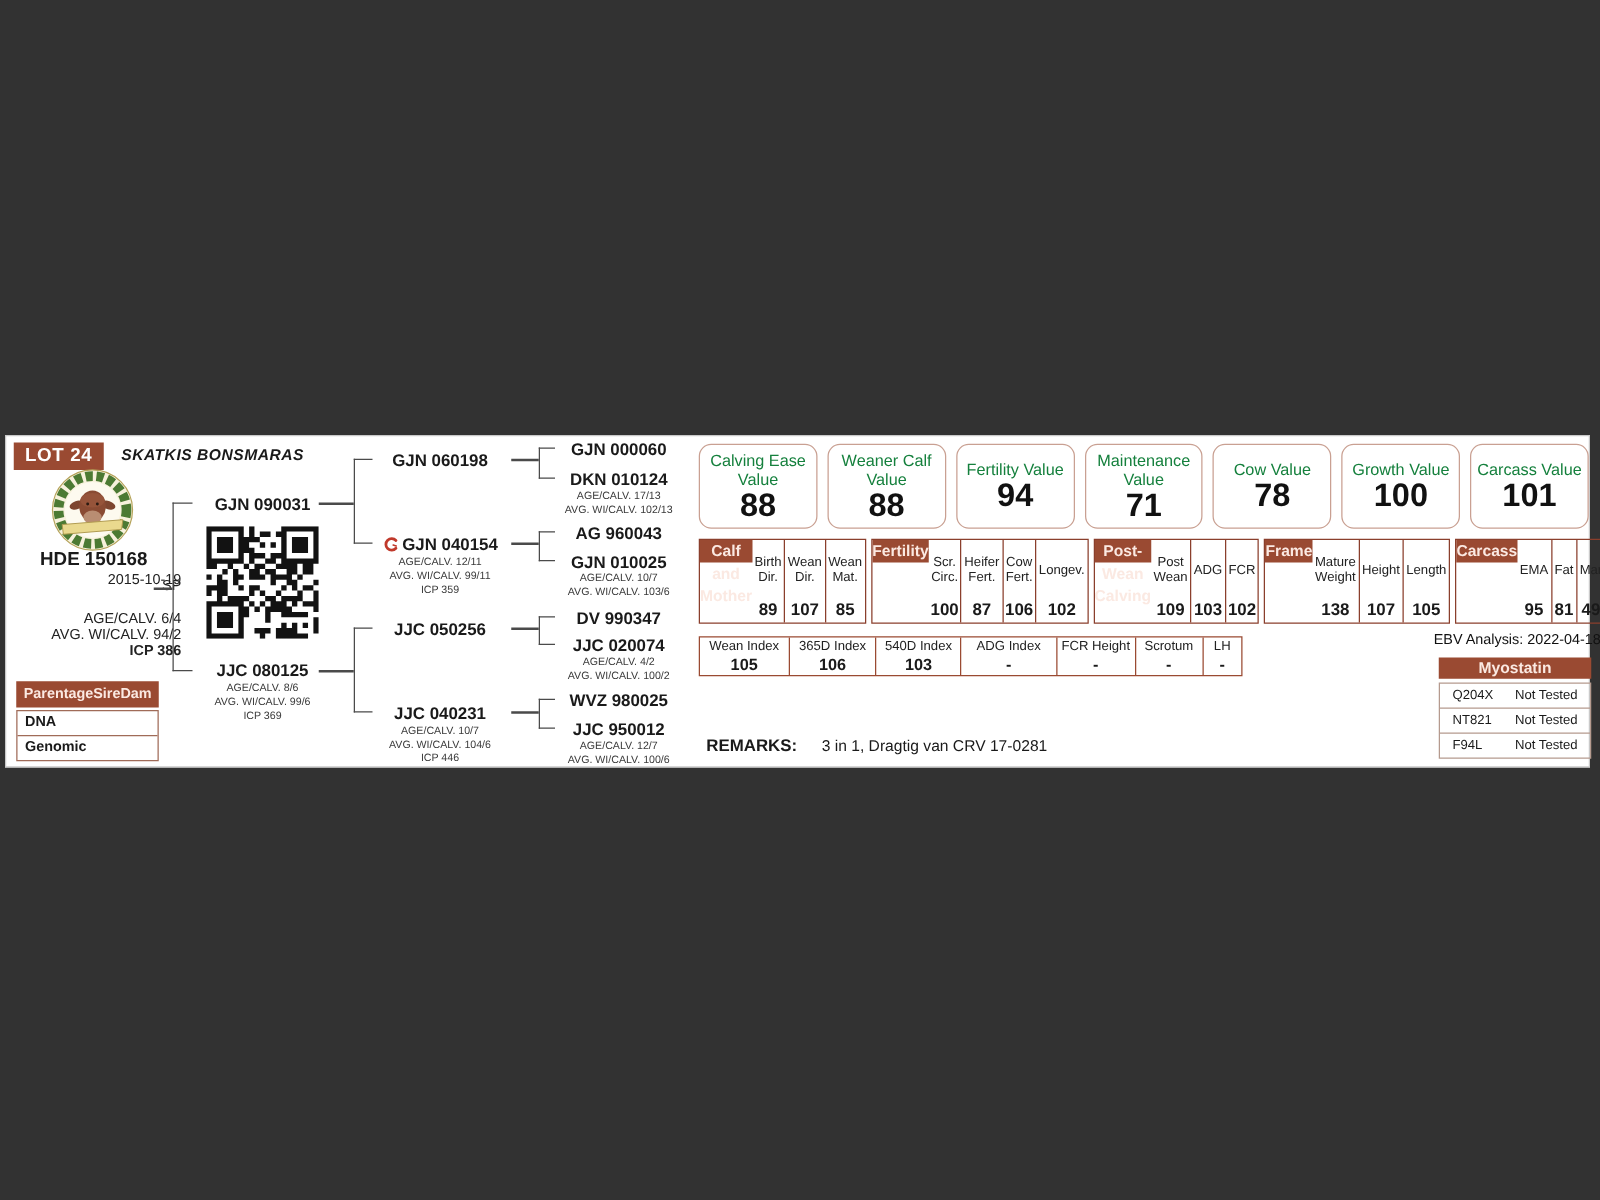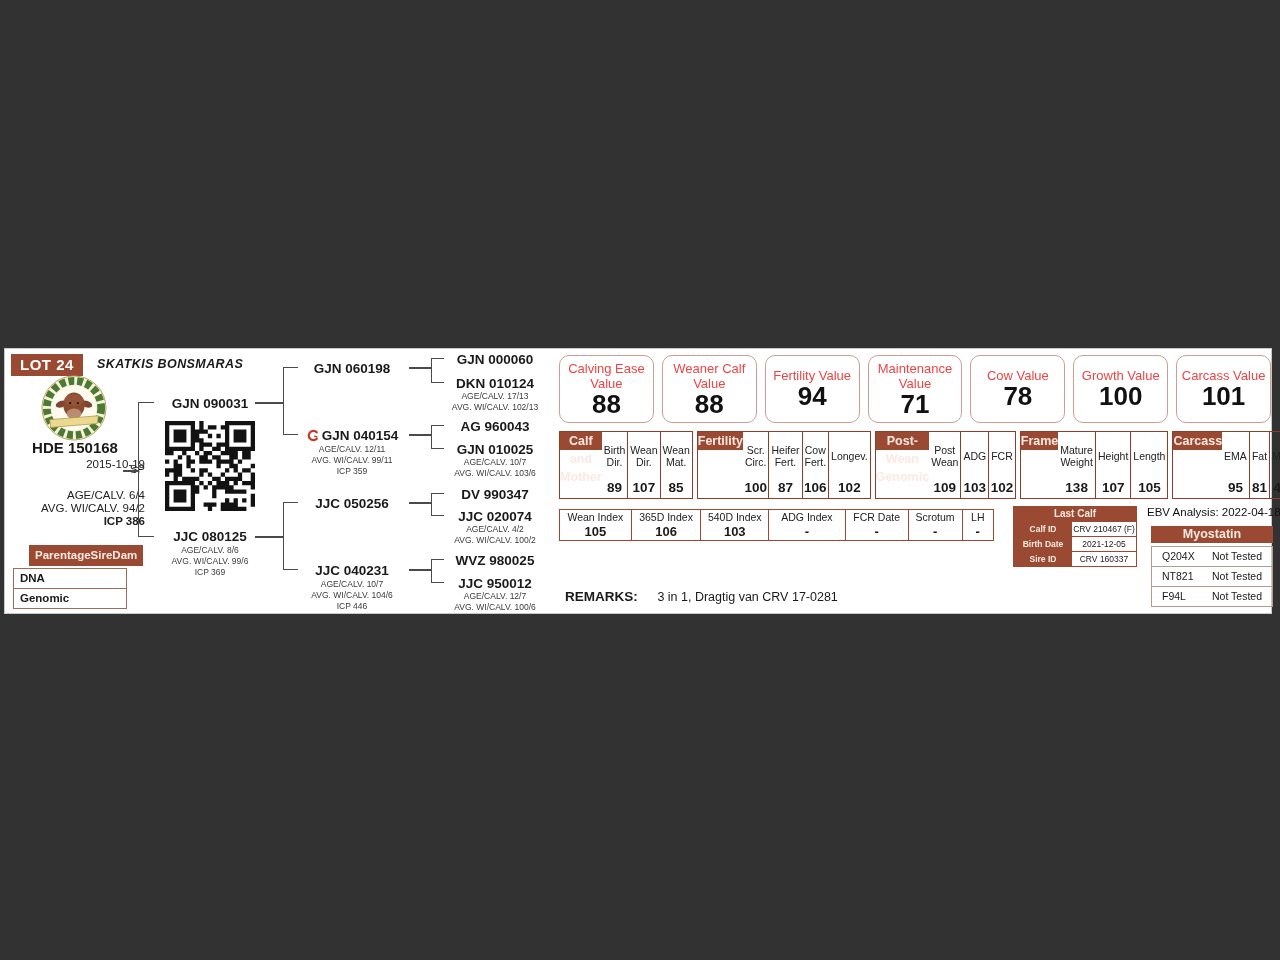--- a/index.html
+++ b/index.html
@@ -11,39 +11,39 @@
 
   
   .lot-badge{position:absolute;left:6px;top:5px;background:#9a4a32;color:#fff;font-weight:700;
              font-size:15px;padding:2px 9px 3px;letter-spacing:.5px;}
   .farm-name{position:absolute;left:92px;top:8px;font-style:italic;font-weight:700;font-size:12.5px;
              letter-spacing:.4px;}
   .a-id{position:absolute;left:0;top:90px;width:140px;text-align:center;font-weight:700;font-size:15px;}
   .a-sm{position:absolute;left:0;width:140px;text-align:right;font-size:11.5px;color:#222;}
 
   
-  .pg-head{position:absolute;left:24px;top:196px;width:114px;height:21px;background:#9a4a32;
+  .pg-head{position:absolute;left:8px;top:196px;width:114px;height:21px;background:#9a4a32;
            color:#fbe9e2;font-weight:700;font-size:11.5px;line-height:21px;box-sizing:border-box;
            padding:0 6px;display:flex;}
   .pg-table{position:absolute;left:8px;top:219px;width:114px;border:1px solid #a06b58;box-sizing:border-box;}
   .pg-row{height:19px;line-height:19px;font-weight:700;font-size:11.5px;padding-left:6px;}
   .pg-row+.pg-row{border-top:1px solid #a06b58;}
 
   
   .ped-id{position:absolute;font-weight:700;font-size:13.5px;text-align:center;white-space:nowrap;}
   .ped-stats{position:absolute;text-align:center;font-size:8.5px;line-height:11px;color:#3a3a3a;}
   .bracket{position:absolute;border:1.5px solid #4a4a4a;border-right:none;box-sizing:border-box;}
   .hline{position:absolute;height:1.5px;background:#4a4a4a;}
   .brand-ico{display:inline-block;vertical-align:-2px;margin-right:3px;}
 
   
   .vrow{position:absolute;left:554px;top:6px;width:712px;height:68px;display:flex;gap:8px;}
   .vbox{flex:1;border:1.5px solid #c9a092;border-radius:10px;display:flex;flex-direction:column;
         justify-content:center;align-items:center;box-sizing:border-box;padding:2px 4px;}
-  .vbox .lbl{font-size:13px;line-height:15px;text-align:center;font-weight:400;color:#ef4444;}
+  .vbox .lbl{font-size:13px;line-height:15px;text-align:center;font-weight:400;color:#15803d;}
   .vbox .num{font-size:26px;line-height:27px;font-weight:700;color:#111;}
 
   
   .grow{position:absolute;left:554px;top:82px;width:712px;height:68px;display:flex;gap:4px;}
   .group{flex-basis:0;border:1px solid #8a3f2c;box-sizing:border-box;display:flex;flex-direction:row;}
   .g-head{background:#9a4a32;color:#fbe9e2;font-weight:700;font-size:12.5px;text-align:center;
           height:18px;line-height:18px;}
   .g-cols{display:flex;flex:1;}
   .g-col{flex:1;display:flex;flex-direction:column;box-sizing:border-box;}
   .g-col+.g-col{border-left:1px solid #8a3f2c;}
@@ -258,21 +258,21 @@
               <div class="g-label">Cow Fert.</div>
               <div class="g-value">106</div>
             </div>
           <div class="g-col">
               <div class="g-label">Longev.</div>
               <div class="g-value">102</div>
             </div>
         </div>
       </div>
       <div class="group" style="flex-grow:121;">
-        <div class="g-head">Post-Wean Genomic</div>
+        <div class="g-head">Post-Wean Calving</div>
         <div class="g-cols">
           <div class="g-col">
               <div class="g-label">Post Wean</div>
               <div class="g-value">109</div>
             </div>
           <div class="g-col">
               <div class="g-label">ADG</div>
               <div class="g-value">103</div>
             </div>
           <div class="g-col">
@@ -328,48 +328,33 @@
         </div>
       <div class="icell" style="flex-grow:68;">
           <div class="lbl">540D Index</div>
           <div class="num">103</div>
         </div>
       <div class="icell" style="flex-grow:77;">
           <div class="lbl">ADG Index</div>
           <div class="num">-</div>
         </div>
       <div class="icell" style="flex-grow:63;">
-          <div class="lbl">FCR Date</div>
+          <div class="lbl">FCR Height</div>
           <div class="num">-</div>
         </div>
       <div class="icell" style="flex-grow:54;">
           <div class="lbl">Scrotum</div>
           <div class="num">-</div>
         </div>
       <div class="icell" style="flex-grow:31;">
           <div class="lbl">LH</div>
           <div class="num">-</div>
         </div>
     </div>
 
-    <div class="lc">
-      <div class="lc-head">Last Calf</div>
-      <div class="lc-row">
-        <div class="lc-lab">Calf ID</div>
-        <div class="lc-val">CRV 210467 (F)</div>
-      </div>
-      <div class="lc-row">
-        <div class="lc-lab">Birth Date</div>
-        <div class="lc-val">2021-12-05</div>
-      </div>
-      <div class="lc-row">
-        <div class="lc-lab">Sire ID</div>
-        <div class="lc-val">CRV 160337</div>
-      </div>
-    </div>
 
     <div class="ebv-date">EBV Analysis: 2022-04-18</div>
     <div class="myo-head">Myostatin</div>
     <div class="myo-table">
       <div class="myo-row">
         <span>Q204X</span>
         <span>Not Tested</span>
       </div>
       <div class="myo-row">
         <span>NT821</span>

